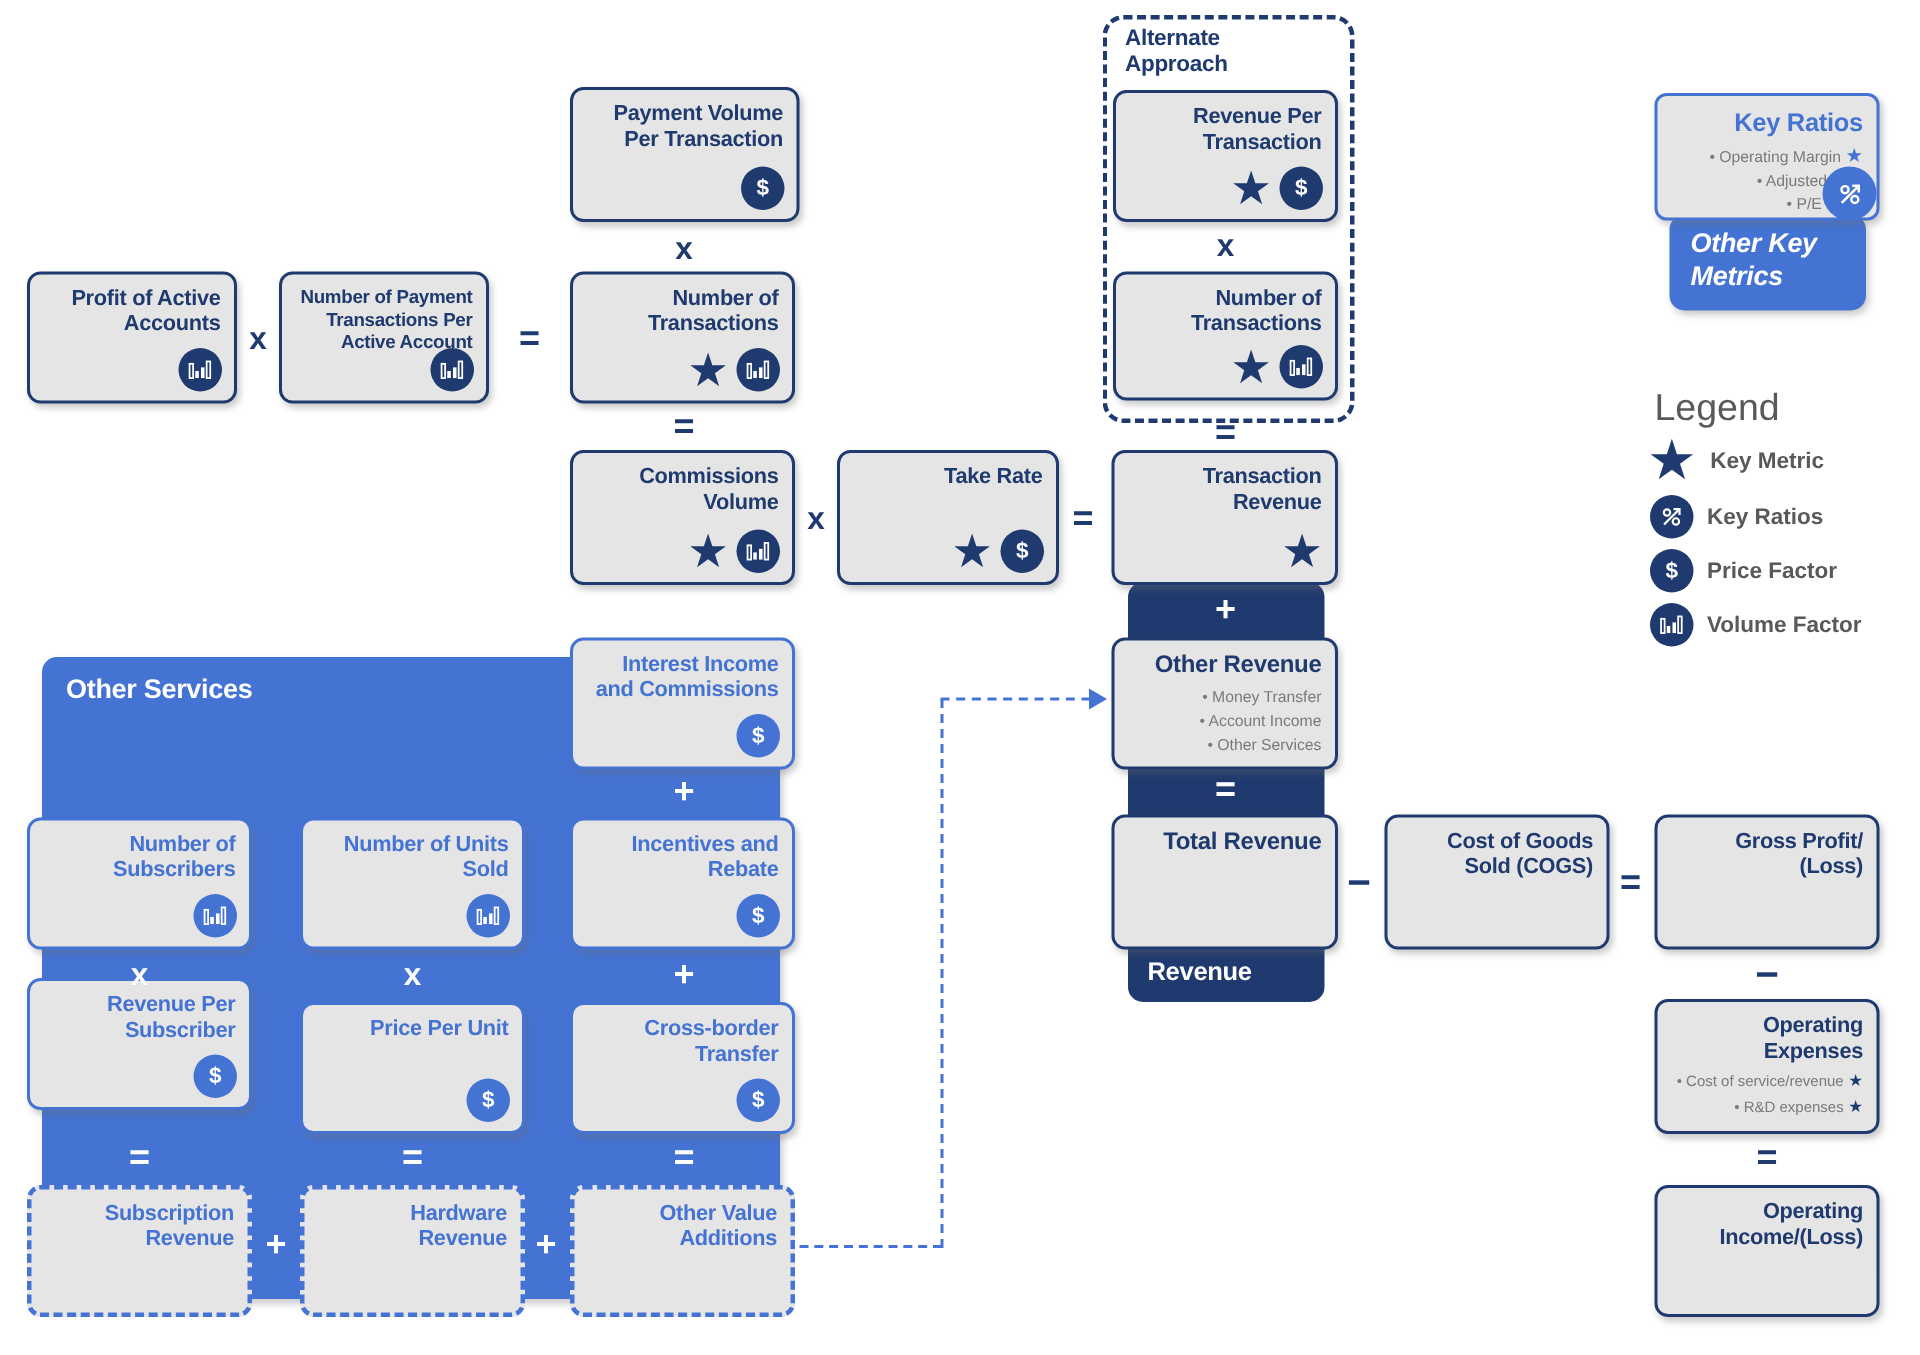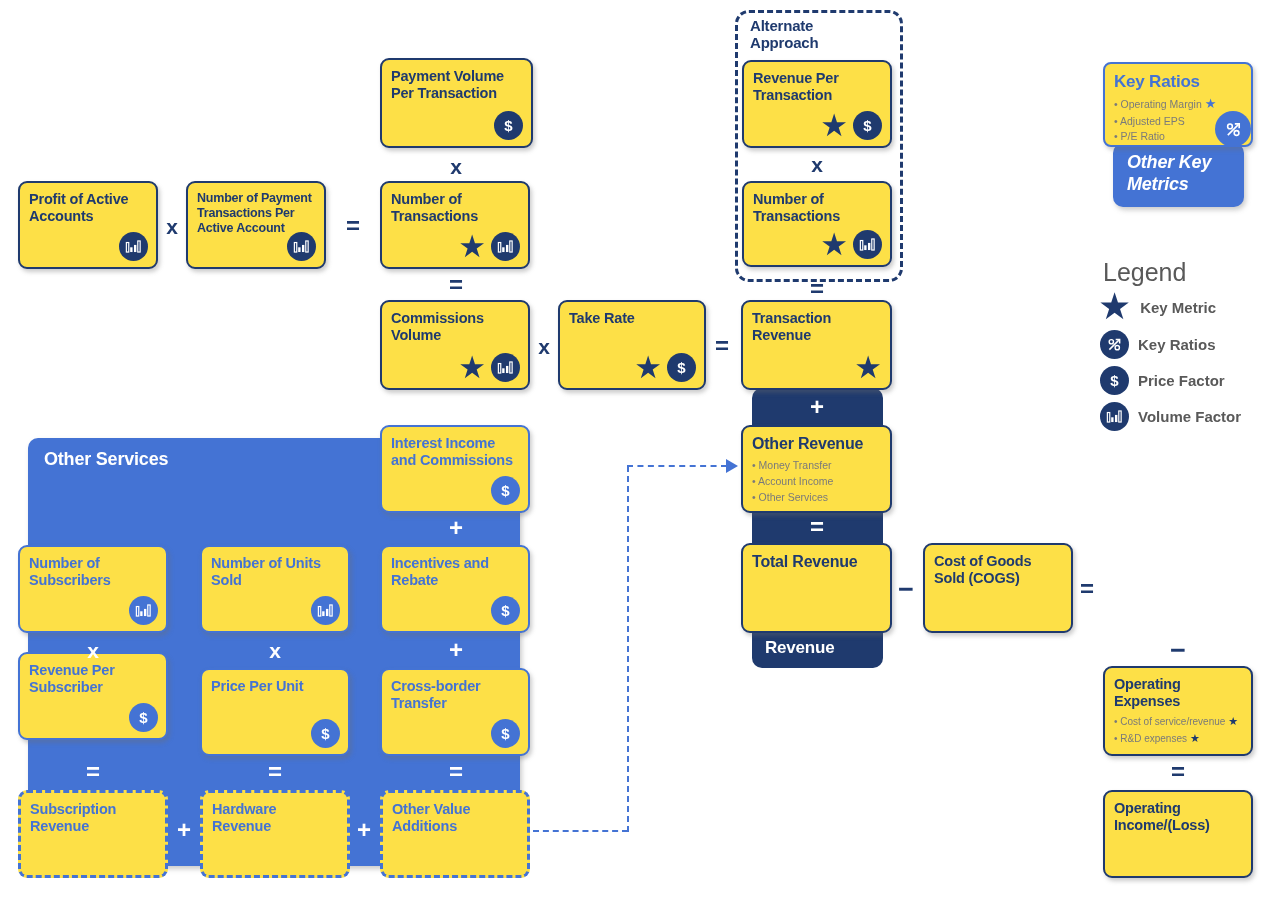--- a/index.html
+++ b/index.html
@@ -10,23 +10,23 @@
     font-family:"Liberation Sans",sans-serif;overflow:hidden;}
 
   
   .band{position:absolute;background:var(--navy);border-radius:10px;z-index:1;}
   .blue-panel{position:absolute;background:var(--blue);border-radius:10px;z-index:1;
     box-shadow:2px 3px 5px rgba(110,110,110,.35);}
   .dashed-container{position:absolute;border:3px dashed var(--navy);border-radius:14px;z-index:1;}
   .panel-title{position:absolute;color:#fff;font-weight:bold;z-index:4;letter-spacing:-0.2px;}
 
   
-  .box{position:absolute;background:#fde047;border:2.5px solid var(--navy);border-radius:9px;
+  .box{position:absolute;background:#e5e5e5;border:2.5px solid var(--navy);border-radius:9px;
     padding:8px 9px;box-sizing:border-box;z-index:3;
-    box-shadow:2px 3px 4px rgba(110,110,110,.35);}
+    box-shadow:2px 3px 4px rgba(110,110,110,.35);text-align:right;}
   .box .title{font-weight:bold;font-size:14.5px;line-height:1.18;color:var(--navy);letter-spacing:-0.2px;}
   .box .title.small{font-size:12.5px;}
   .box.bb{border-color:var(--blue);}
   .box.bb .title{color:var(--blue);}
   .box.db{border:3px dashed var(--blue);box-shadow:none;}
   .box.db .title{color:var(--blue);}
   .bullets{margin-top:3px;font-size:10.5px;color:var(--gray);line-height:1.55;}
   .bullet::before{content:"• ";}
   .bullet .mini-star{font-size:11px;color:var(--navy);margin-left:3px;}
   .bullet .mini-star.blue{color:var(--blue);font-size:13px;}
@@ -214,20 +214,23 @@
       <div class="bullet"><span>Other Services</span></div>
     </div>
   </div>
   <div class="box" style="left:741px;top:543px;width:151px;height:90px">
     <div class="title" style="font-size:16px">Total Revenue</div>
   </div>
   <div class="panel-title" style="left:765px;top:638px;font-size:17px">Revenue</div>
 
   <div class="box" style="left:923px;top:543px;width:150px;height:90px">
     <div class="title">Cost of Goods Sold (COGS)</div>
+  </div>
+  <div class="box" style="left:1103px;top:543px;width:150px;height:90px">
+    <div class="title">Gross Profit/ (Loss)</div>
   </div>
   <div class="box" style="left:1103px;top:666px;width:150px;height:90px">
     <div class="title">Operating Expenses</div>
     <div class="bullets" style="font-size:10px;line-height:1.5">
       <div class="bullet"><span>Cost of service/revenue</span><span class="mini-star">★</span></div>
       <div class="bullet"><span>R&amp;D expenses</span><span class="mini-star">★</span></div>
     </div>
   </div>
   <div class="box" style="left:1103px;top:790px;width:150px;height:88px">
     <div class="title">Operating Income/(Loss)</div>

